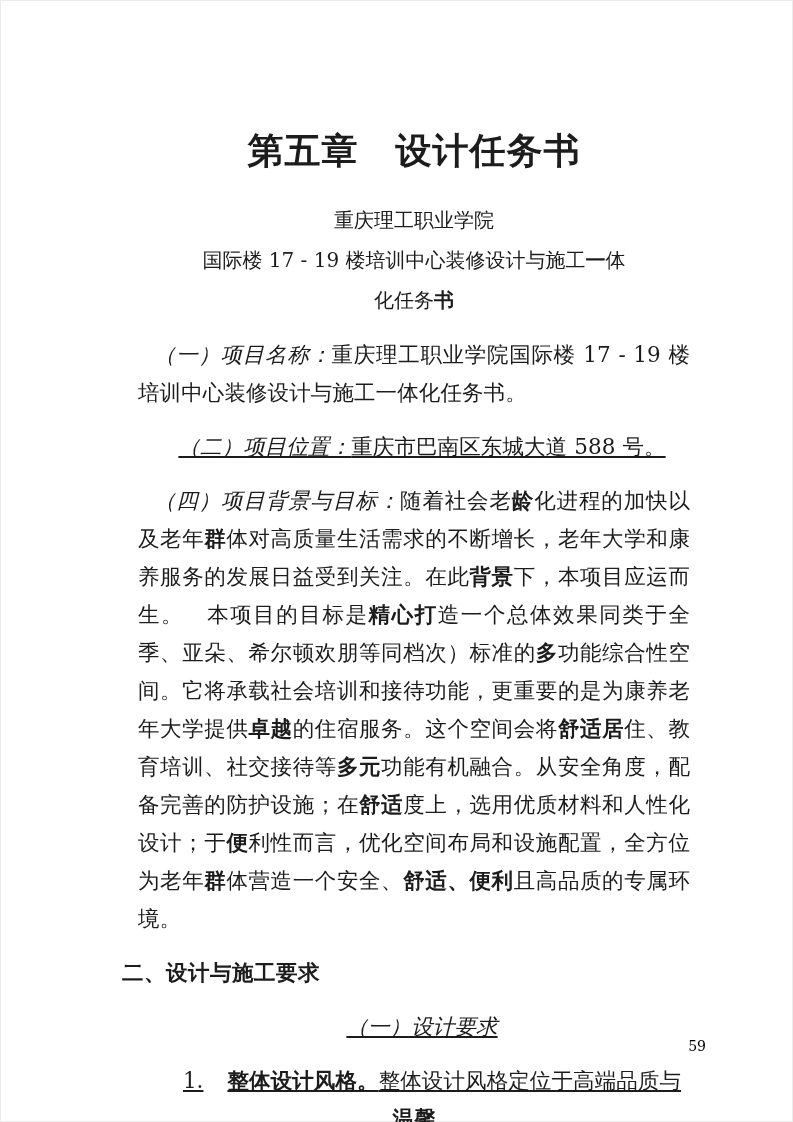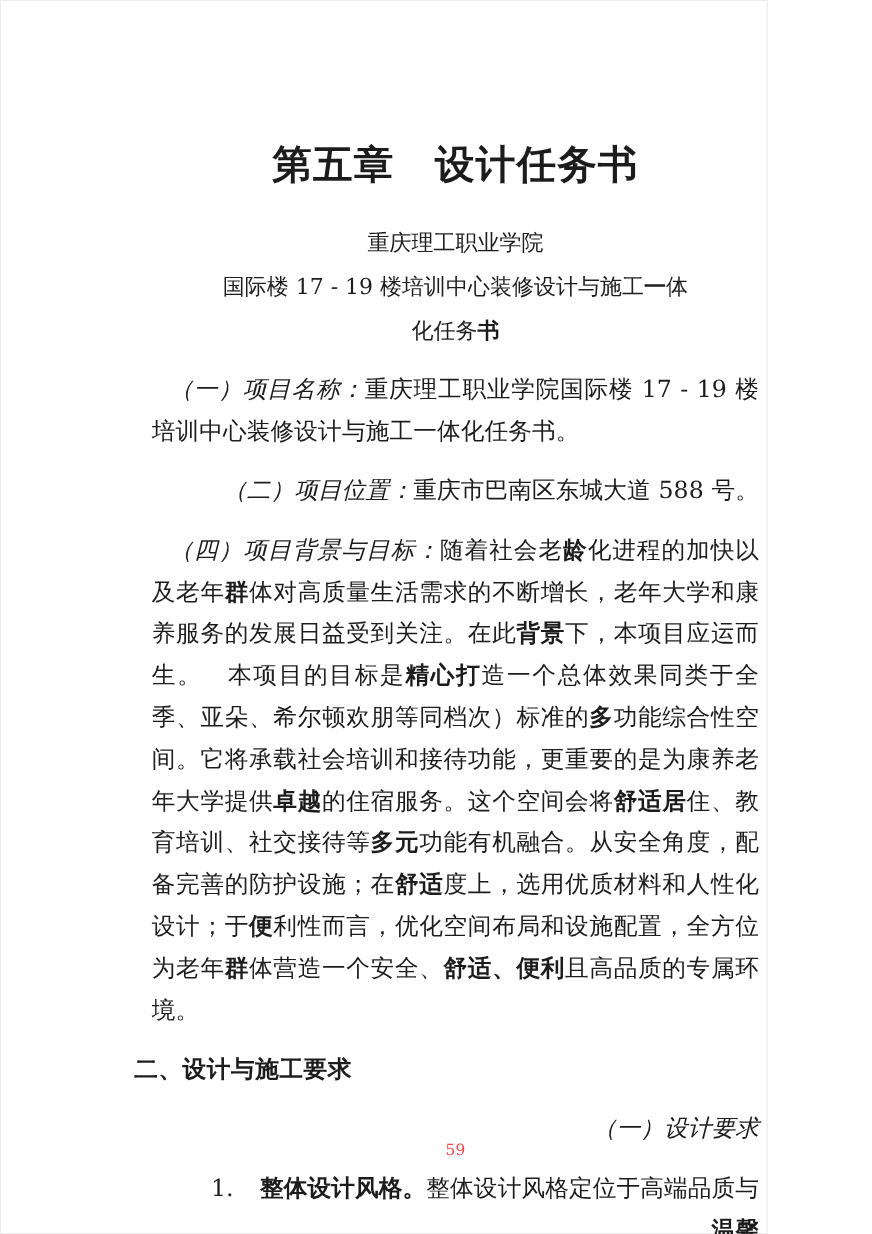--- a/index.html
+++ b/index.html
@@ -2,21 +2,21 @@
 <html><head>
 <meta charset="utf-8">
 <style>
   html, body {
     margin: 0;
     padding: 0;
     background: #ffffff;
   }
   .page {
     position: relative;
-    width: 698px;
+    width: 793px;
     height: 1122px;
     background: #ffffff;
     color: #1c1c1c;
     font-family: "DejaVu Serif", "Liberation Serif", serif;
     box-shadow: 0 0 0 1px #ececec inset;
     overflow: hidden;
   }
   .content {
     position: absolute;
     left: 122px;
@@ -45,35 +45,35 @@
     font-weight: bold;
     letter-spacing: 0.5px;
   }
   .para {
     margin: 16px;
     font-size: 21.5px;
     line-height: 38px;
     text-align: justify;
     letter-spacing: 0.1px;
   }
-  .para.single { text-align: right; }
+  .para.single { text-align: center; text-decoration: underline; }
   .indent { text-indent: 16px; }
   .item-indent { text-indent: 36px; }
   .hv { font-weight: bold; }
   .kai { font-style: italic; }
   .num { letter-spacing: 0; }
   .num-gap { display: inline-block; width: 24px; }
   .page-number {
     position: absolute;
     left: 122px;
     width: 584px;
     top: 1038px;
-    text-align: center;
+    text-align: right;
     font-size: 14px;
-    color: #ef4444;
+    color: #000000;
   }
 </style>
 </head>
 <body>
 
 <div class="page">
   <div class="content">
 
     <h1 class="chapter-title">第五章　设计任务书</h1>
 

